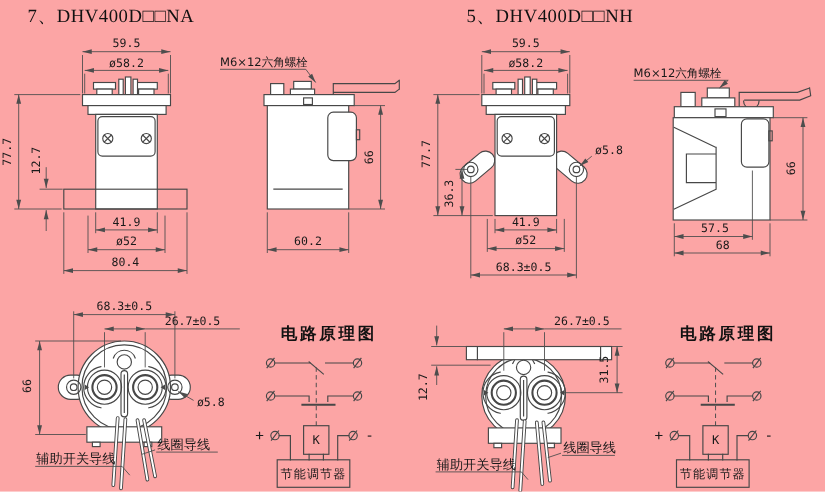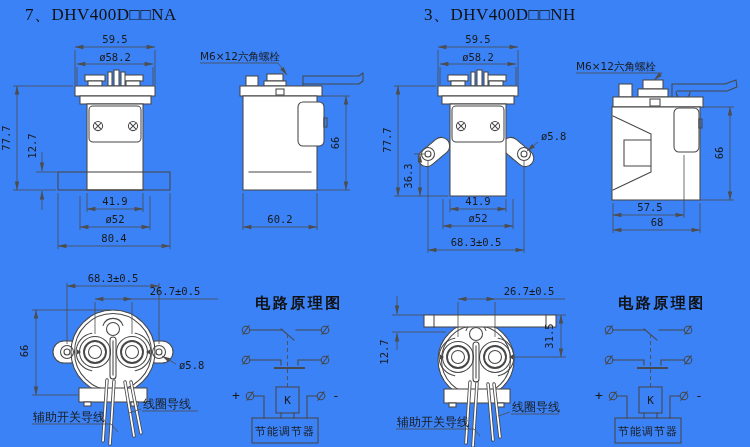--- a/index.html
+++ b/index.html
@@ -1,16 +1,16 @@
 <!DOCTYPE html>
 <html><head>
 <meta charset="utf-8">
 <style>
   html,body{margin:0;padding:0;background:#fff;}
-  .page{position:relative;width:750px;height:447px;background:#3b82f6;overflow:hidden;
+  .page{position:relative;width:750px;height:447px;background:#fca5a5;overflow:hidden;
         font-family:"Liberation Sans",sans-serif;}
   .hdr{position:absolute;top:3px;font-family:"Liberation Serif",serif;font-size:17px;
        color:#111;letter-spacing:0.5px;white-space:nowrap;}
   .hdr-na{left:25px;}
   .hdr-nh{left:424px;}
   svg.cv{position:absolute;left:0;top:0;}
   
   .p{stroke:#474747;fill:none;stroke-width:1.05;stroke-linecap:square;}
   .pf{stroke:#474747;fill:#ffffff;stroke-width:1.05;}
   .pb{stroke:#474747;fill:none;stroke-width:1.9;}
@@ -30,21 +30,21 @@
   text.cb{font-family:"DejaVu Sans","Liberation Sans",sans-serif;font-size:11px;fill:#1a1a1a;text-anchor:middle;letter-spacing:1px;}
   text.kt{font-family:"DejaVu Sans Mono",monospace;font-size:11px;fill:#1a1a1a;text-anchor:middle;}
   text.pm{font-family:"DejaVu Sans Mono",monospace;font-size:13px;fill:#1a1a1a;text-anchor:middle;}
 </style>
 </head>
 <body>
 
 <div class="page">
 
   <div class="hdr hdr-na">7、DHV400D□□NA</div>
-  <div class="hdr hdr-nh">3、DHV400D□□NH</div>
+  <div class="hdr hdr-nh">5、DHV400D□□NH</div>
 
   <svg class="cv" width="750" height="447" viewBox="0 0 750 447">
     <defs>
       <marker id="ar" markerWidth="9" markerHeight="5.4" refX="8.8" refY="2.7" orient="auto-start-reverse" markerUnits="userSpaceOnUse">
         <path d="M8.8,2.7 L0.4,0.5 L0.4,4.9 Z" fill="#4d4d4d"></path>
       </marker>
     </defs>
 
     <g>
       <rect class="pf" x="85" y="75" width="20" height="6"></rect>

